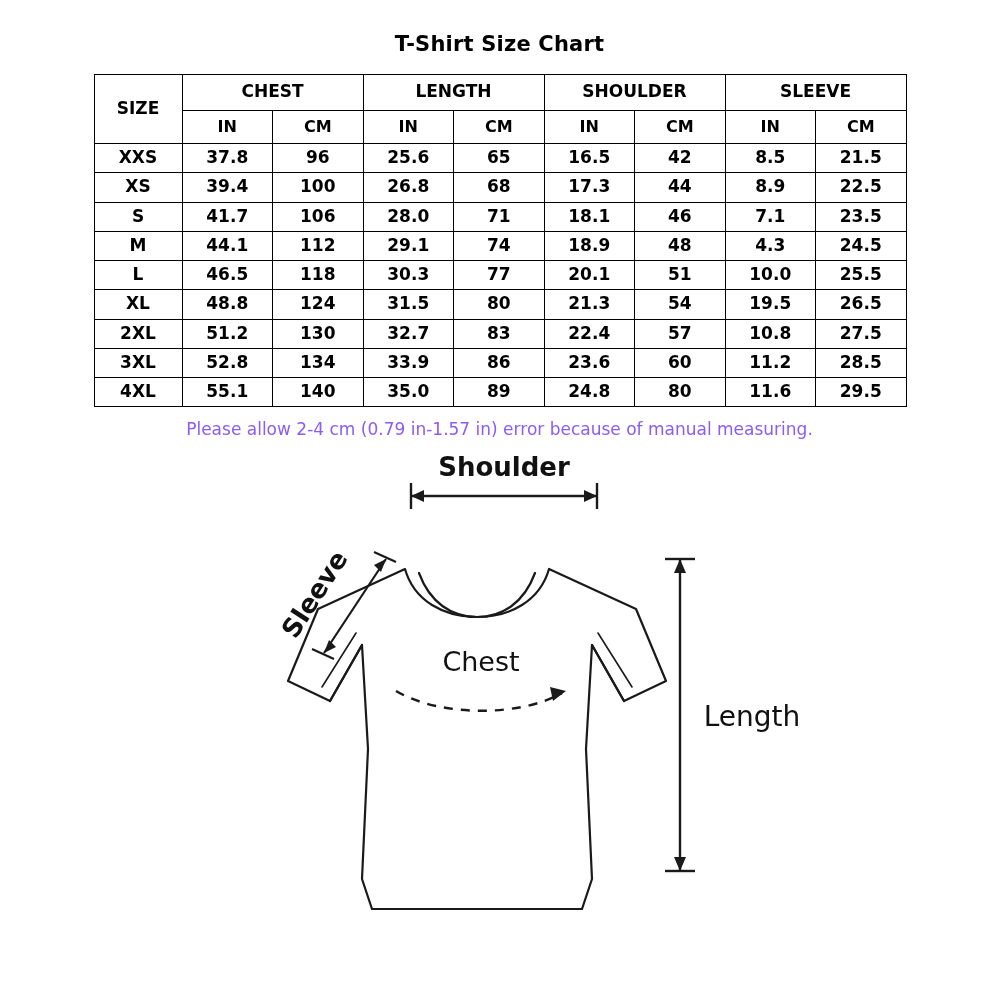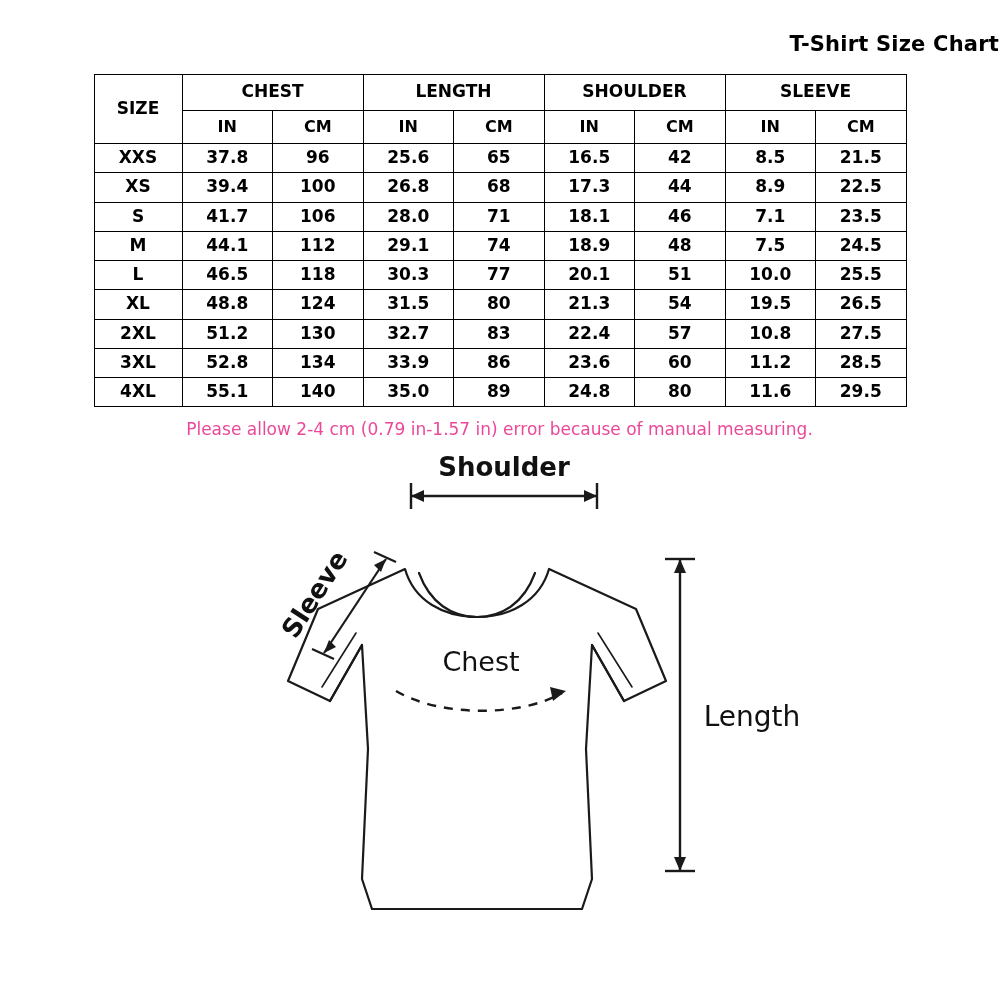--- a/index.html
+++ b/index.html
@@ -14,21 +14,21 @@
     color: #000000;
     position: relative;
     overflow: hidden;
   }
   .page {
     width: 999px;
     height: 999px;
     position: relative;
   }
   .title {
-    text-align: right;
+    text-align: center;
     font-size: 21px;
     font-weight: bold;
     margin-top: 32px;
     letter-spacing: 0.2px;
   }
   .table-wrap {
     margin: 18px auto 0 auto;
     width: 812px;
   }
   table.size-chart {
@@ -60,21 +60,21 @@
   }
   table.size-chart th.sizehead {
     vertical-align: middle;
   }
   col.sizecol { width: 88px; }
   col.datacol { width: 90.5px; }
   .note {
     text-align: center;
     font-size: 17px;
     margin-top: 12px;
-    color: #ec4899;
+    color: #8b5cf6;
   }
   .diagram {
     position: relative;
     width: 999px;
     height: 540px;
     margin-top: 10px;
   }
   .diagram svg {
     display: block;
   }
@@ -153,21 +153,21 @@
           <td>23.5</td>
         </tr>
         <tr>
           <td class="sizecell">M</td>
           <td>44.1</td>
           <td>112</td>
           <td>29.1</td>
           <td>74</td>
           <td>18.9</td>
           <td>48</td>
-          <td>7.5</td>
+          <td>4.3</td>
           <td>24.5</td>
         </tr>
         <tr>
           <td class="sizecell">L</td>
           <td>46.5</td>
           <td>118</td>
           <td>30.3</td>
           <td>77</td>
           <td>20.1</td>
           <td>51</td>

